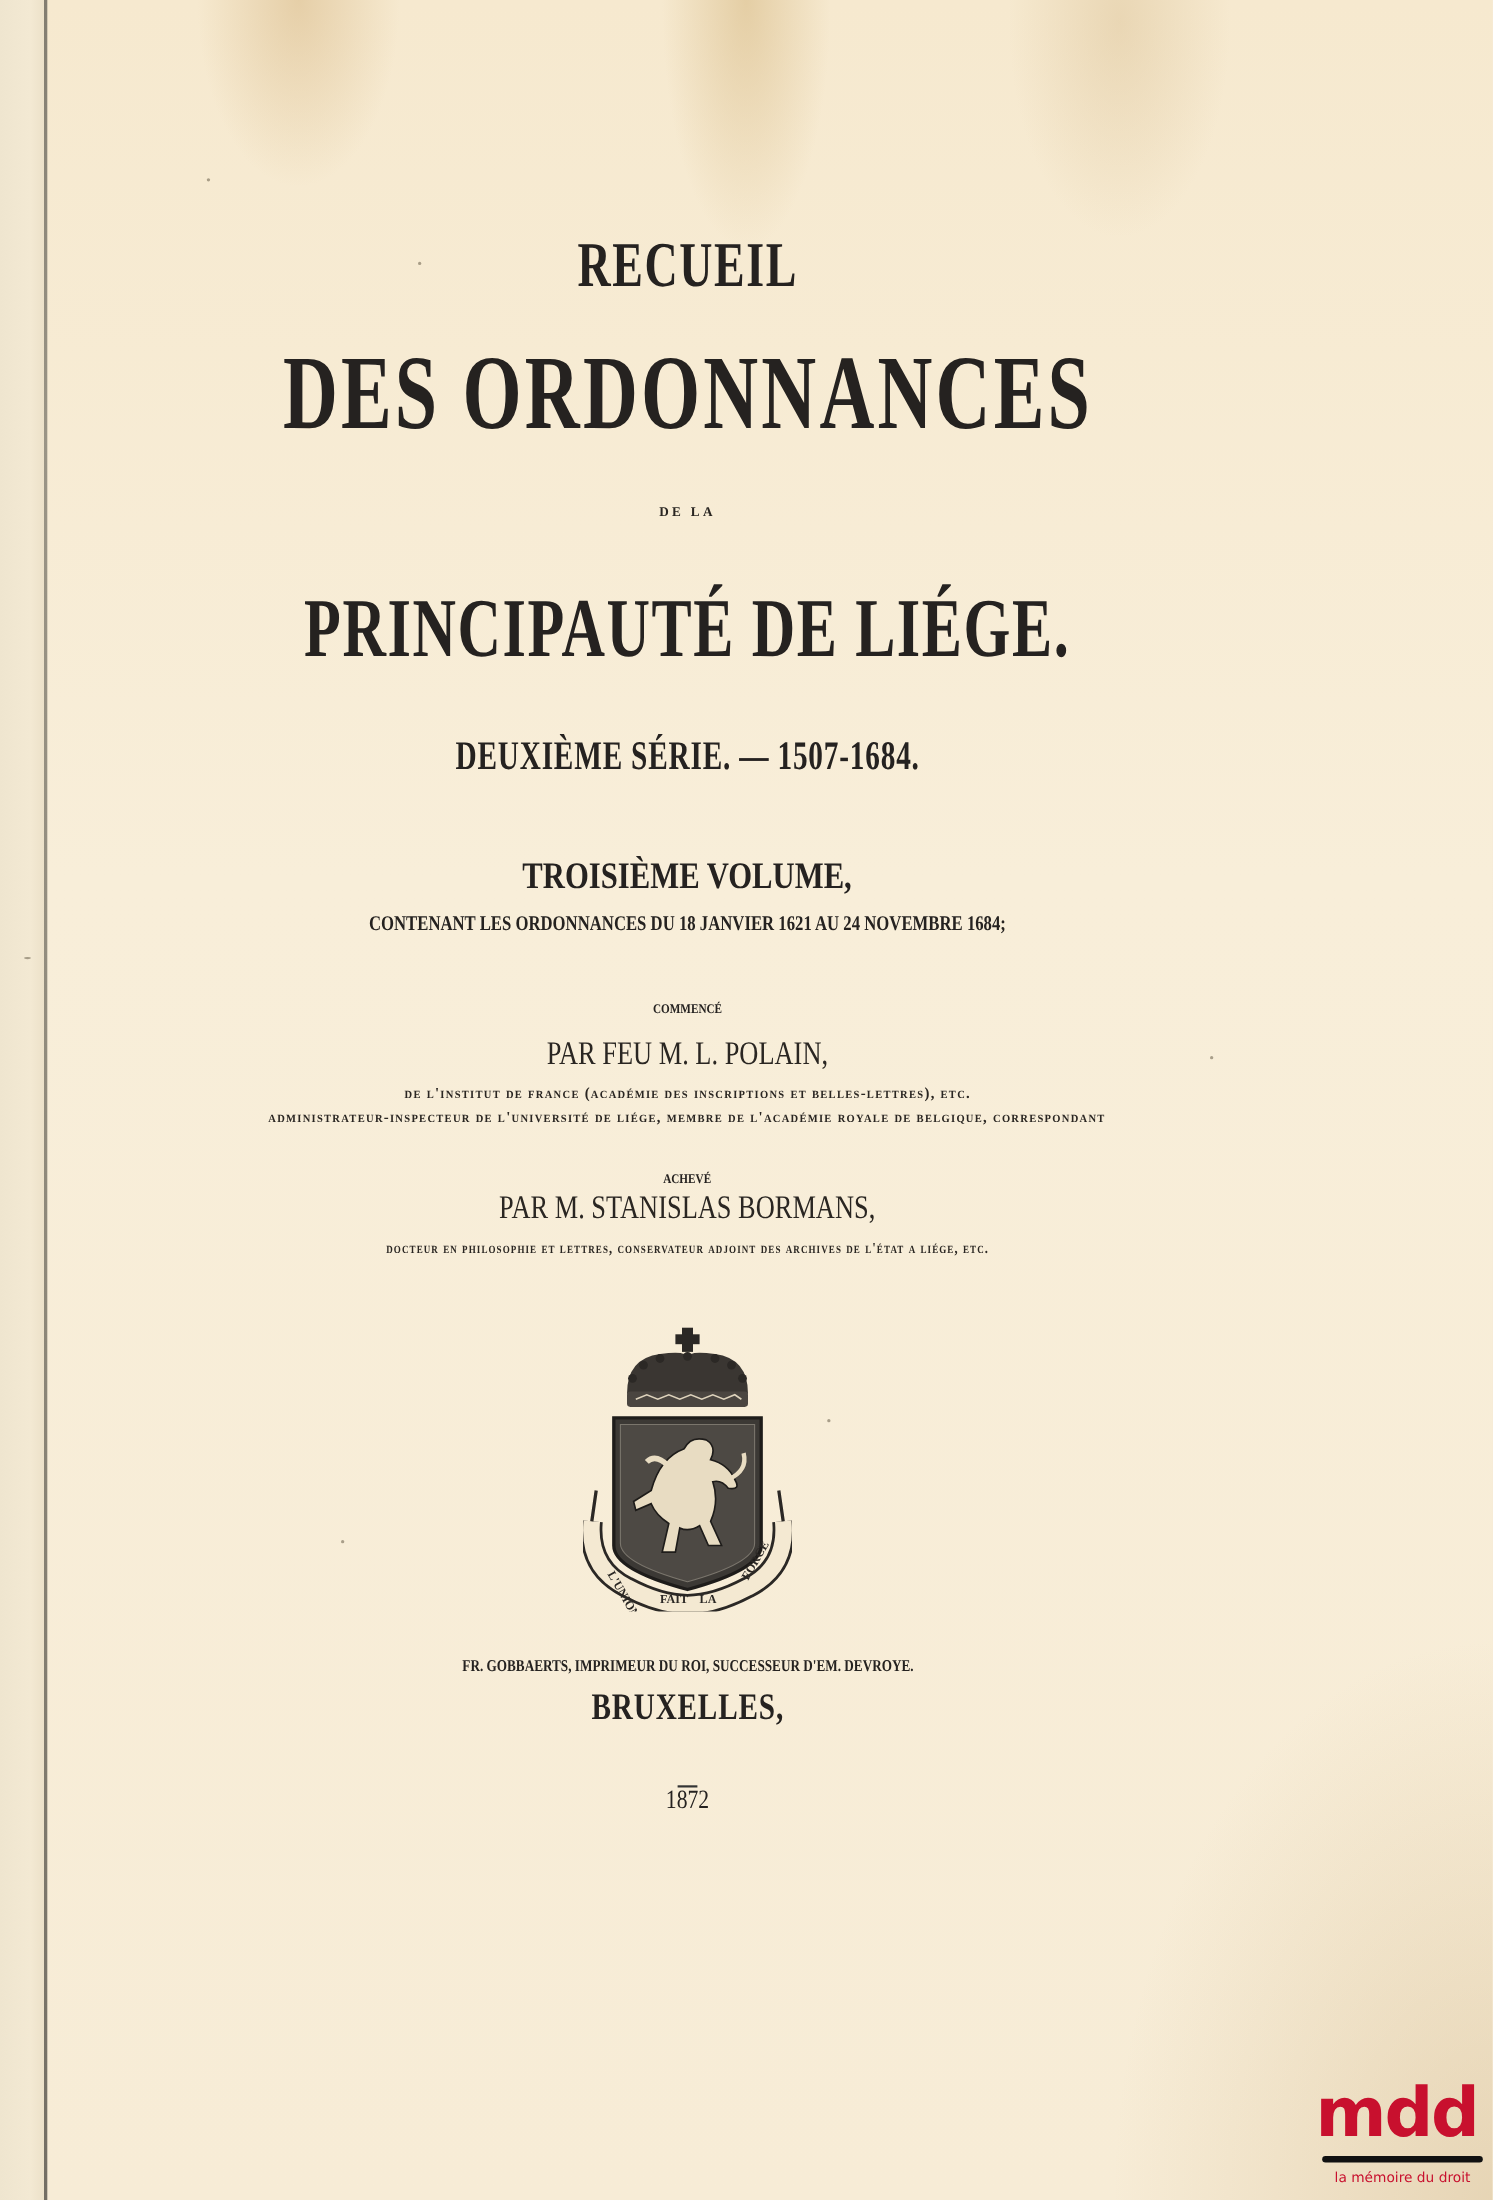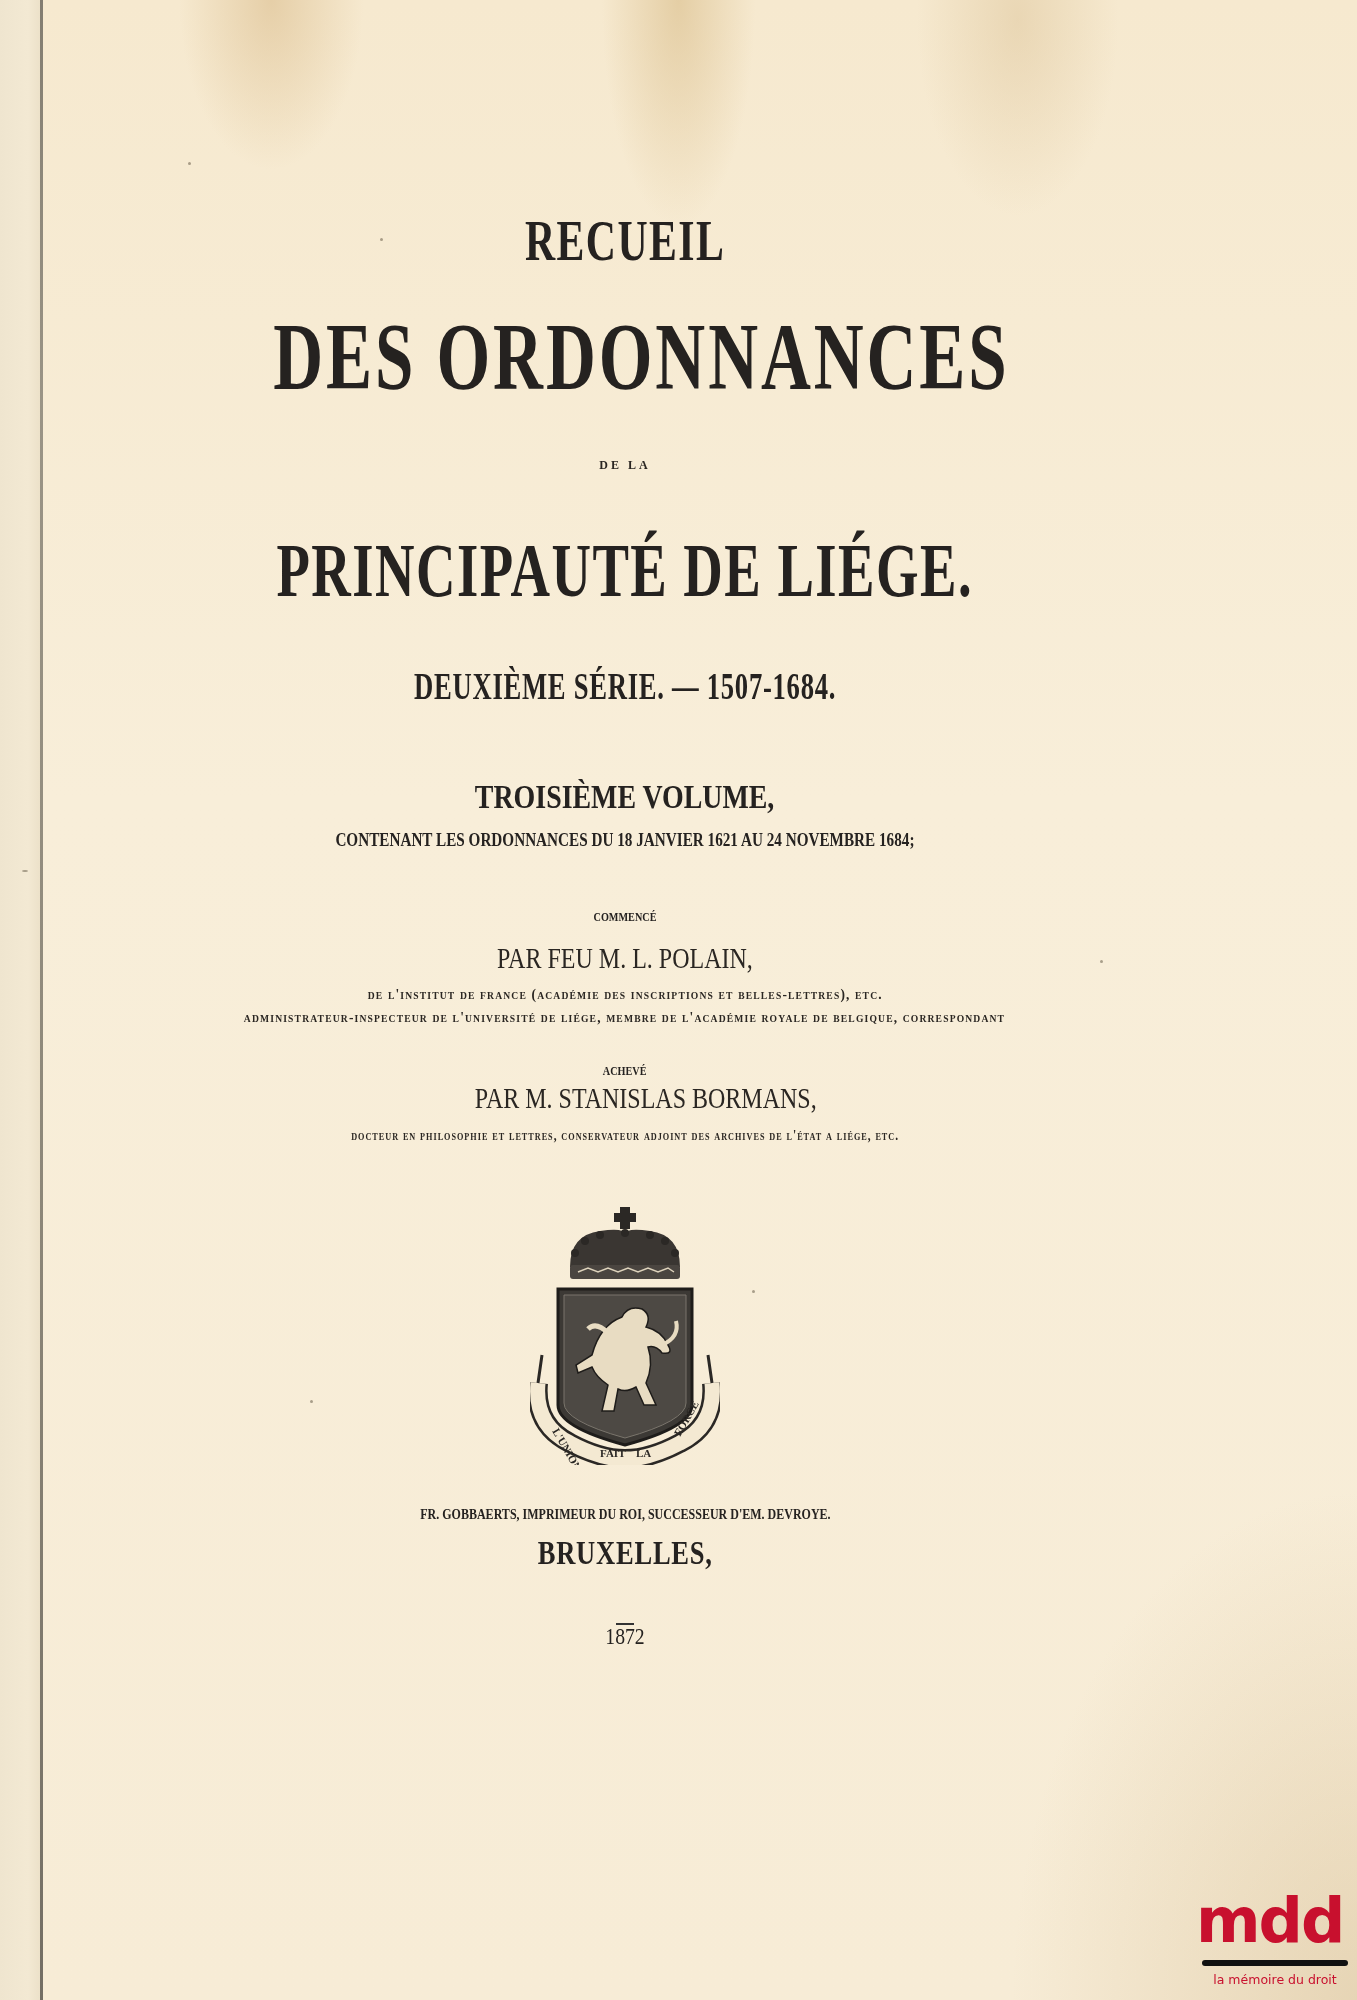--- a/index.html
+++ b/index.html
@@ -47,31 +47,31 @@
     .condensed {
       display: inline-block;
       font-family: "Liberation Serif", "DejaVu Serif", serif;
       font-weight: bold;
       transform: scaleX(0.72);
       transform-origin: center;
       white-space: nowrap;
       color: #252220;
     }
     #t-recueil { top: 206px; font-size: 58px; letter-spacing: 2px; text-align: center; }
-    #t-ordonnances { top: 300px; font-size: 96px; letter-spacing: 4px; padding-left: 16px; }
+    #t-ordonnances { top: 300px; font-size: 96px; letter-spacing: 4px; }
     #t-dela { top: 458px; font-size: 12px; }
     #t-principaute { top: 525px; font-size: 76px; letter-spacing: 2px; }
     #t-serie { top: 665px; font-size: 37px; letter-spacing: 1px; }
     #t-volume { top: 776px; font-size: 34px; text-align: center; }
     #t-contenant { top: 828px; font-size: 19px; }
     #t-commence { top: 910px; font-size: 12px; }
     #t-polain { top: 940px; font-size: 30px; }
     #t-polain-desc { top: 984px; font-size: 11px; line-height: 22px; }
     #t-acheve { top: 1064px; font-size: 12px; }
-    #t-bormans { top: 1080px; font-size: 30px; padding-left: 21px; }
+    #t-bormans { top: 1080px; font-size: 30px; }
     #t-bormans-desc { top: 1128px; font-size: 11px; }
     #t-bruxelles { top: 1532px; font-size: 34px; letter-spacing: 1px; }
     #t-printer { top: 1489px; font-size: 15px; margin-top: 16px; }
     #t-rule { top: 1610px; }
     #t-year { top: 1622px; font-size: 24px; }
 
     .smallcaps-line {
       display: inline-block;
       font-family: "Liberation Serif", "DejaVu Serif", serif;
       font-weight: bold;

